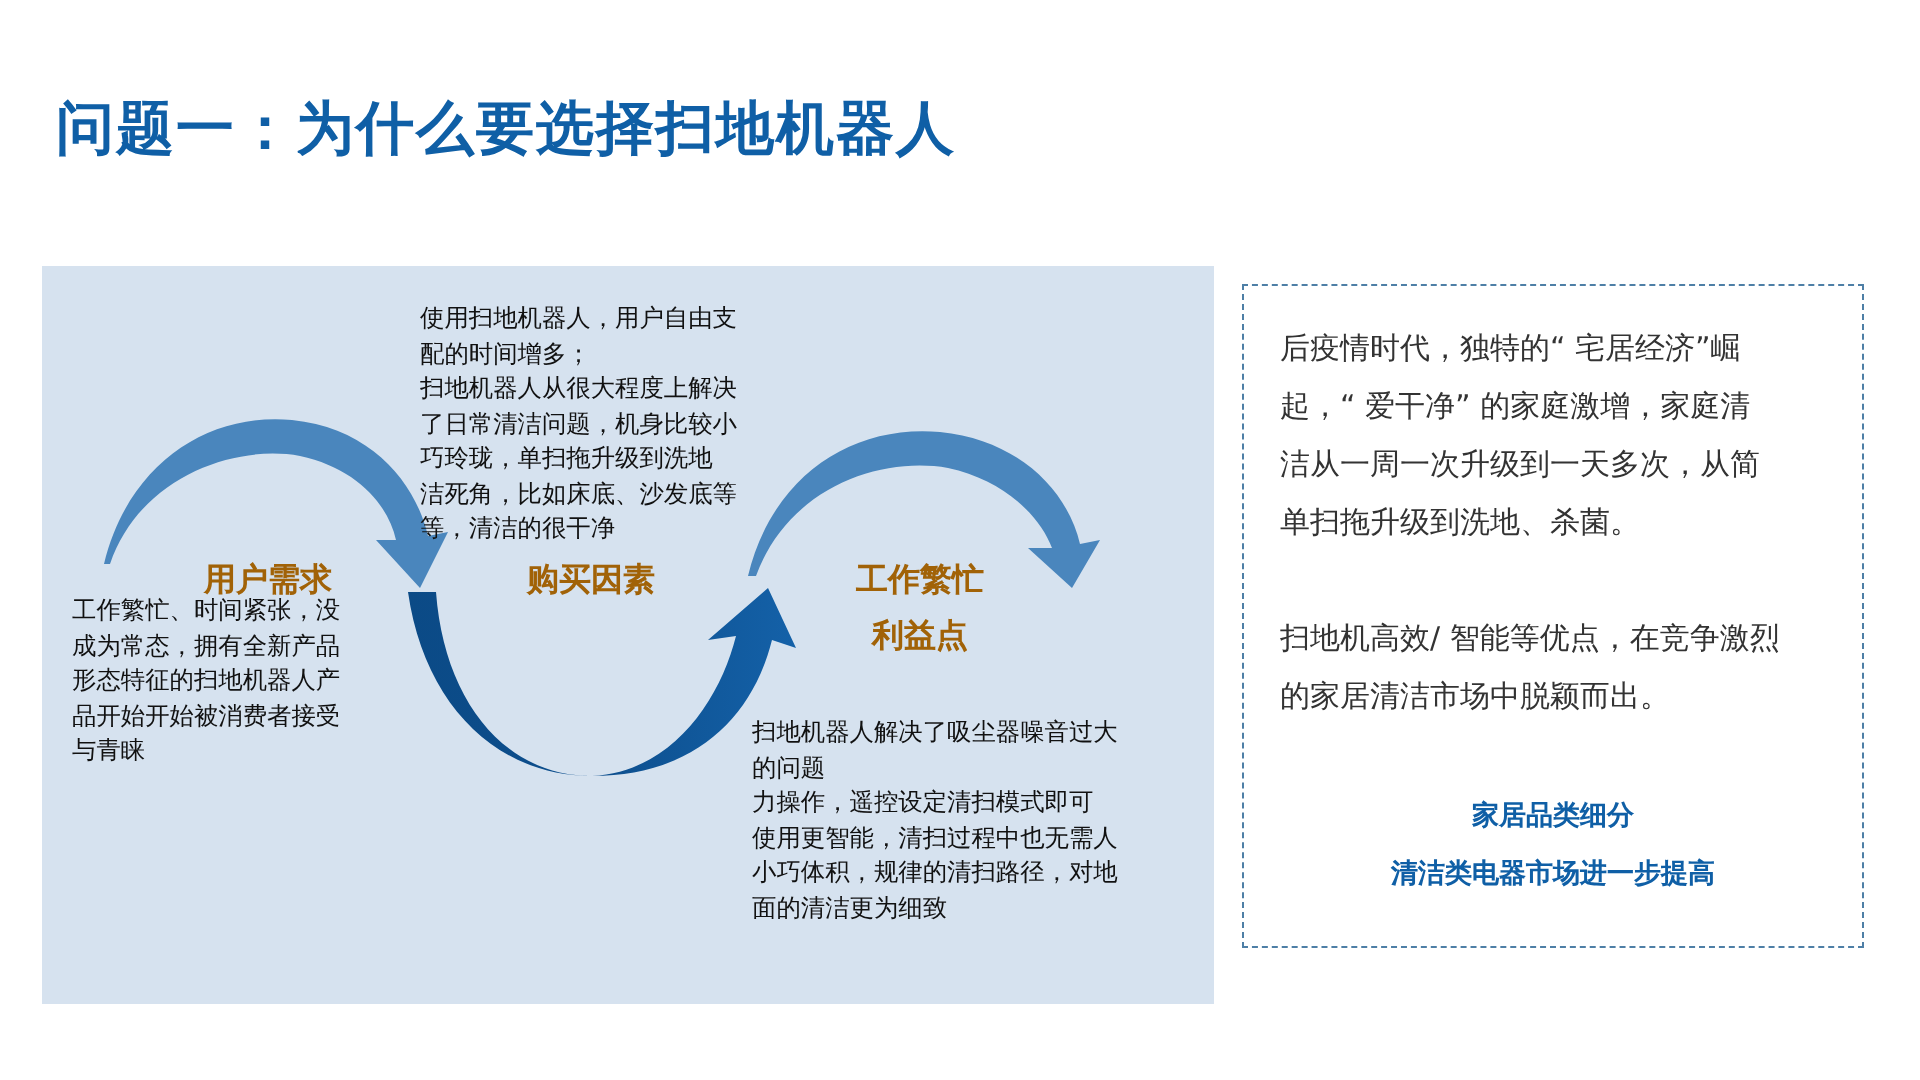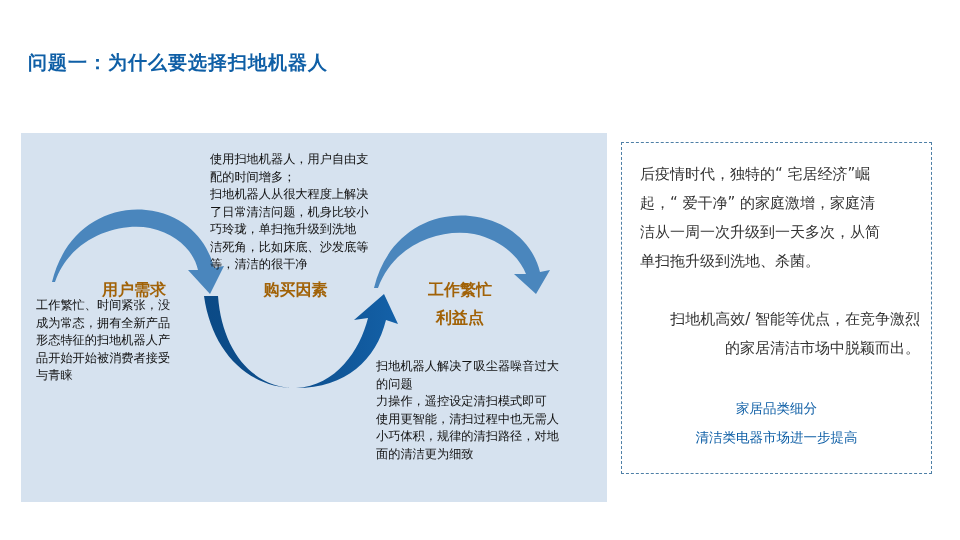--- a/index.html
+++ b/index.html
@@ -1,26 +1,26 @@
 <!DOCTYPE html>
 <html><head>
 <meta charset="utf-8">
 <style>
   html, body { margin:0; padding:0; }
   body { width:960px; height:540px; background:#ffffff; position:relative; overflow:hidden;
          font-family:"DejaVu Sans", "Liberation Sans", sans-serif; }
-  .title { position:absolute; left:28px; top:44px; font-size:19px; font-weight:bold; color:#0f5fa6;
-           letter-spacing:1px; line-height:40px; white-space:nowrap;font-family:Liberation Mono, monospace; }
+  .title { position:absolute; left:28px; top:44px; font-size:29px; font-weight:bold; color:#0f5fa6;
+           letter-spacing:1px; line-height:40px; white-space:nowrap; }
   .panel { position:absolute; left:21px; top:133px; width:586px; height:369px; background:#d6e2ef; }
   .arrows { position:absolute; left:0; top:0; width:960px; height:540px; pointer-events:none; }
   .txt { position:absolute; font-size:12.2px; line-height:17.5px; color:#111; }
   .lbl { position:absolute; font-size:16px; font-weight:bold; color:#a16207; line-height:26px; text-align:center; }
   .box { position:absolute; left:621px; top:142px; width:311px; height:332px; border:1px dashed #4e7fa6; box-sizing:border-box; }
   .box .p { position:absolute; left:18px; width:280px; font-size:15px; line-height:29px; color:#333; }
-  .box .hl { position:absolute; left:0; width:100%; text-align:center; font-size:13.5px; font-weight:normal;
+  .box .hl { position:absolute; left:0; width:100%; text-align:center; font-size:13.5px; font-weight:bold;
              color:#0f5fa6; line-height:27px; }
 </style>
 </head>
 <body>
 
 <div class="title">问题一：为什么要选择扫地机器人</div>
 
 <div class="panel"></div>
 
 <svg class="arrows" viewBox="0 0 960 540">
@@ -77,19 +77,19 @@
   <div>面的清洁更为细致</div>
 </div>
 
 <div class="box">
   <div class="p" style="top:17px;">
     <div>后疫情时代，独特的“ 宅居经济”崛</div>
     <div>起，“ 爱干净” 的家庭激增，家庭清</div>
     <div>洁从一周一次升级到一天多次，从简</div>
     <div>单扫拖升级到洗地、杀菌。</div>
   </div>
-  <div class="p" style="top:162px;text-align:right;">
+  <div class="p" style="top:162px;">
     <div>扫地机高效/ 智能等优点，在竞争激烈</div>
     <div>的家居清洁市场中脱颖而出。</div>
   </div>
   <div class="hl" style="top:252px;">家居品类细分</div>
   <div class="hl" style="top:281px;">清洁类电器市场进一步提高</div>
 </div>
 
 </body></html>

